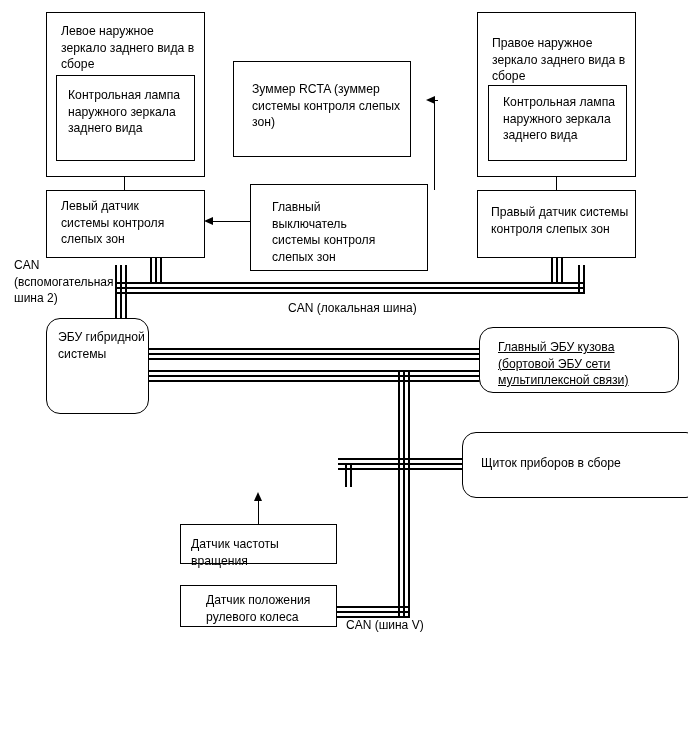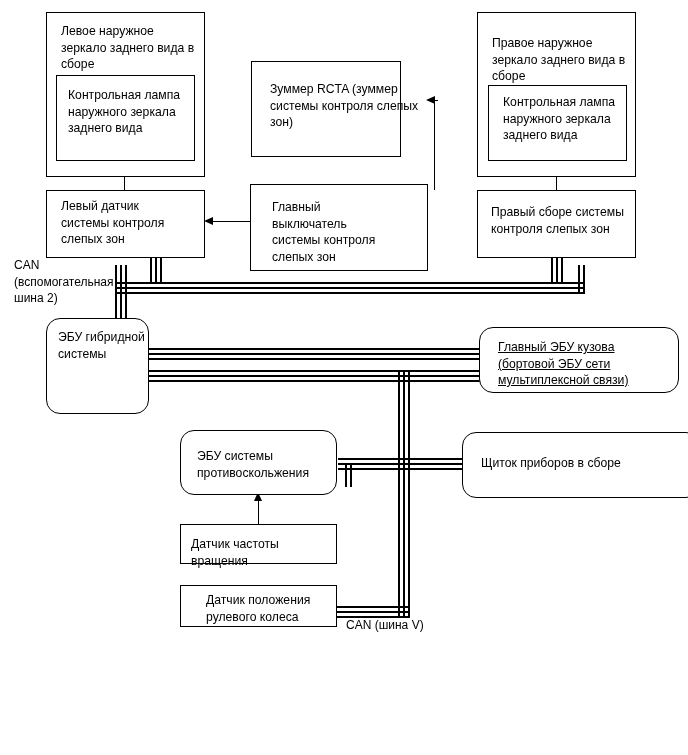--- a/index.html
+++ b/index.html
@@ -149,21 +149,21 @@
 зеркало заднего вида в
 сборе</span>
   </div>
 
   <div class="box" style="left:56px; top:75px; width:139px; height:86px;">
     <span class="lbl" style="left:11px; top:11px; width:125px;">Контрольная лампа
 наружного зеркала
 заднего вида</span>
   </div>
 
-  <div class="box" style="left:251px; top:61px; width:150px; height:96px;">
+  <div class="box" style="left:233px; top:61px; width:178px; height:96px;">
     <span class="lbl" style="left:18px; top:19px; width:155px;">Зуммер RCTA (зуммер
 системы контроля слепых
 зон)</span>
   </div>
 
   <div class="box" style="left:477px; top:12px; width:159px; height:165px;">
     <span class="lbl" style="left:14px; top:22px; width:142px;">Правое наружное
 зеркало заднего вида в
 сборе</span>
   </div>
@@ -181,53 +181,50 @@
   </div>
 
   <div class="box" style="left:250px; top:184px; width:178px; height:87px;">
     <span class="lbl" style="left:21px; top:14px; width:150px;">Главный
 выключатель
 системы контроля
 слепых зон</span>
   </div>
 
   <div class="box" style="left:477px; top:190px; width:159px; height:68px;">
-    <span class="lbl" style="left:13px; top:13px; width:142px;">Правый сборе системы
+    <span class="lbl" style="left:13px; top:13px; width:142px;">Правый датчик системы
 контроля слепых зон</span>
   </div>
 
   <div class="box rounded" style="left:46px; top:318px; width:103px; height:96px;padding-left:12px;">
     <span class="lbl" style="left:11px; top:10px; width:92px;">ЭБУ гибридной
 системы</span>
   </div>
 
   <div class="box rounded" style="left:479px; top:327px; width:200px; height:66px;">
     <span class="lbl" style="left:18px; top:11px; width:178px;text-decoration:underline;">Главный ЭБУ кузова
 (бортовой ЭБУ сети
 мультиплексной связи)</span>
   </div>
 
-  <div class="box rounded" style="left:180px; top:430px; width:157px; height:65px;">
-    <span class="lbl" style="left:16px; top:17px; width:135px;">ЭБУ системы
-противоскольжения</span>
-  </div>
 
   <div class="box rounded" style="left:462px; top:432px; width:238px; height:66px;">
     <span class="lbl" style="left:18px; top:22px; width:178px;">Щиток приборов в сборе</span>
   </div>
 
   <div class="box" style="left:180px; top:524px; width:157px; height:40px;">
     <span class="lbl" style="left:10px; top:11px; width:145px;">Датчик частоты вращения</span>
   </div>
 
   <div class="box" style="left:180px; top:585px; width:157px; height:42px;">
     <span class="lbl" style="left:25px; top:6px; width:130px;">Датчик положения
 рулевого колеса</span>
   </div>
 
   <div class="buslabel" style="left:14px; top:257px; width:100px;">CAN
 (вспомогательная
 шина 2)</div>
 
+  <div class="buslabel" style="left:288px; top:300px; width:180px;">CAN (локальная шина)</div>
 
   <div class="buslabel" style="left:346px; top:617px; width:120px;">CAN (шина V)</div>
 
 </div>
 
 </body></html>

